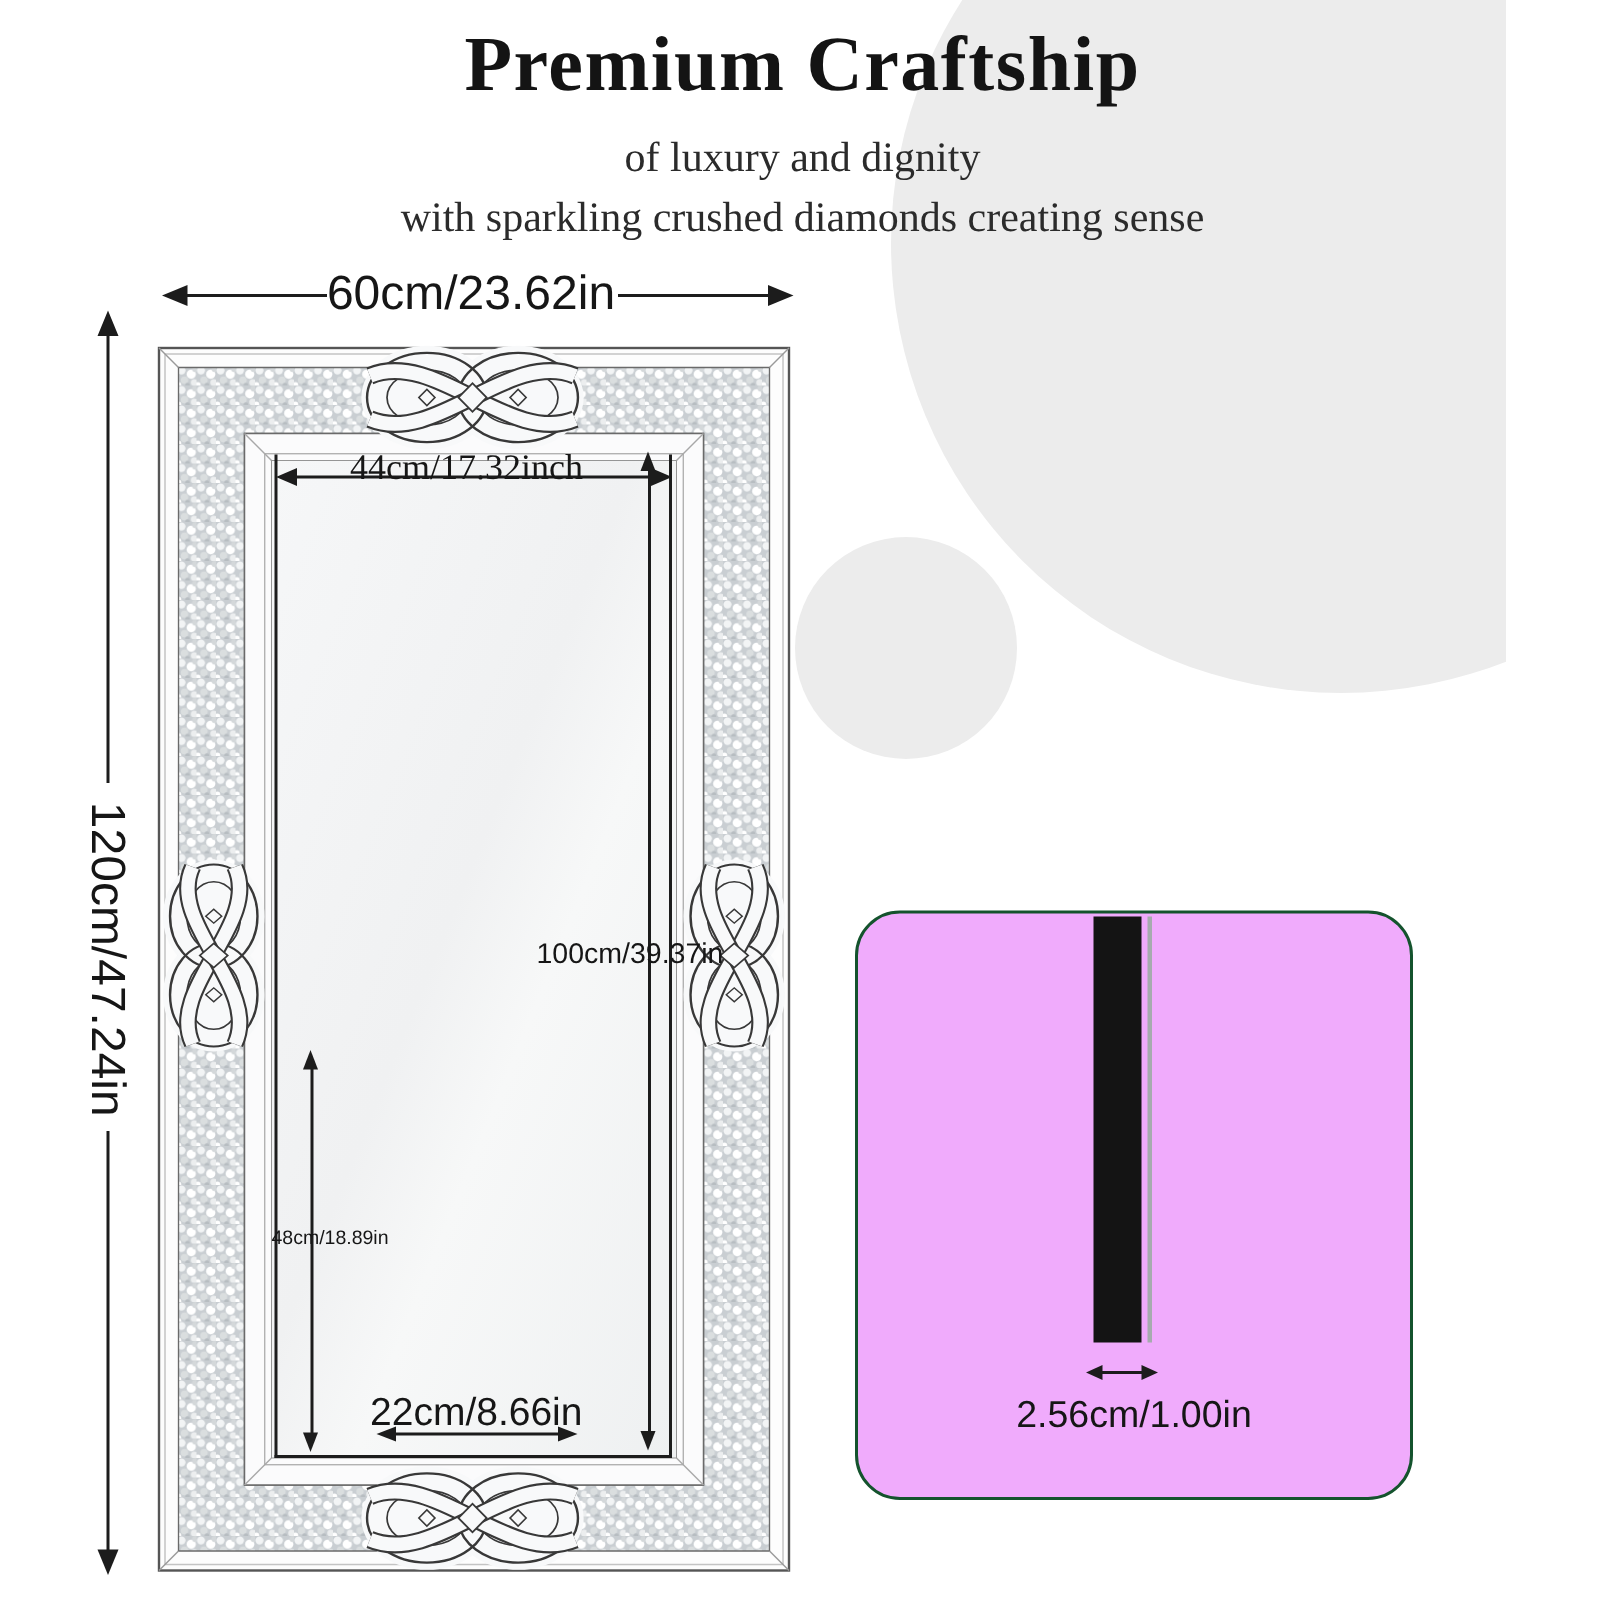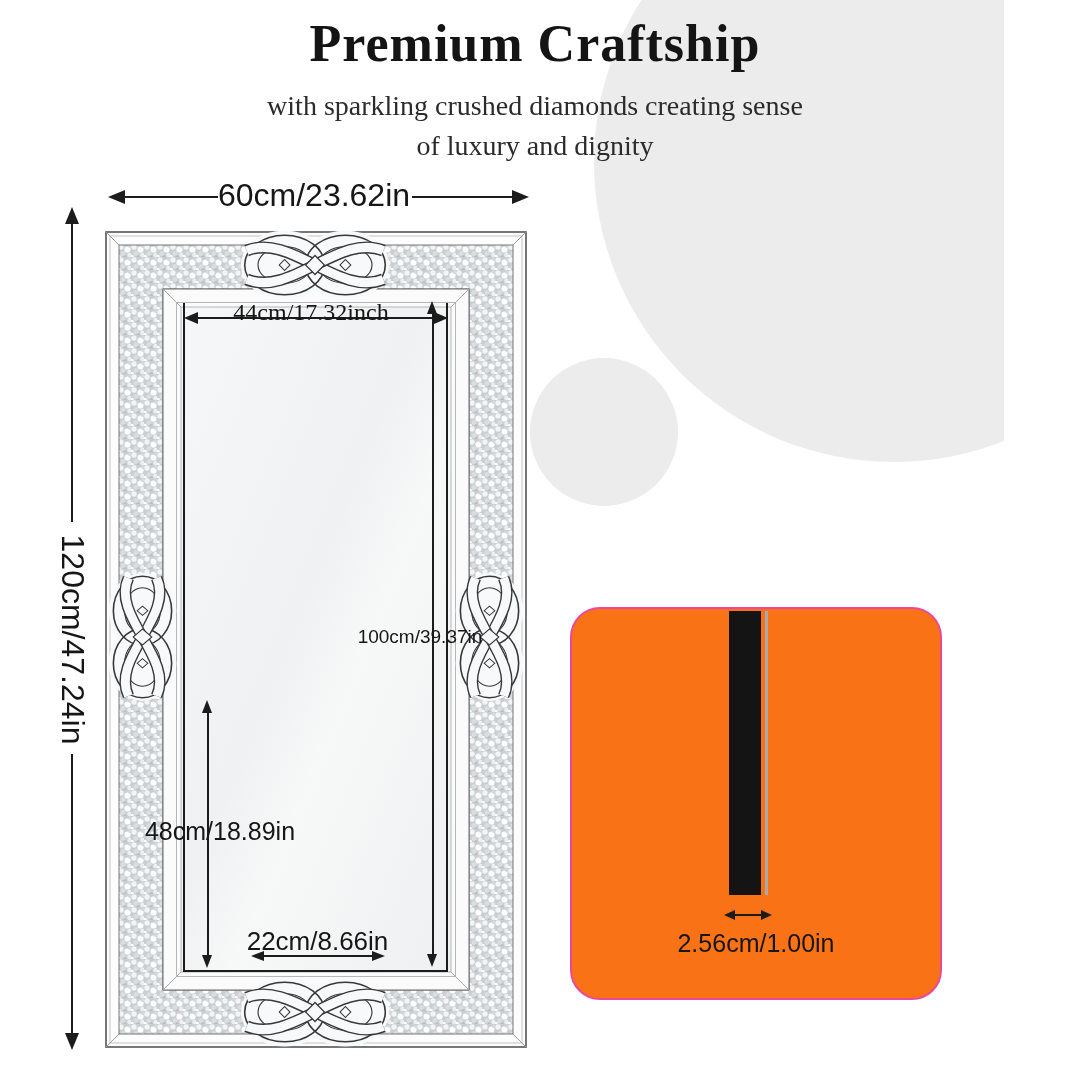--- a/index.html
+++ b/index.html
@@ -34,40 +34,40 @@
   .ah.l-md { border-top:6px solid transparent; border-bottom:6px solid transparent; border-right:14px solid #1c1c1c; }
   .ah.r-md { border-top:6px solid transparent; border-bottom:6px solid transparent; border-left:14px solid #1c1c1c; }
   .ah.u-sm { border-left:5.5px solid transparent; border-right:5.5px solid transparent; border-bottom:13px solid #1c1c1c; }
   .ah.d-sm { border-left:5.5px solid transparent; border-right:5.5px solid transparent; border-top:13px solid #1c1c1c; }
   .ah.l-sm { border-top:5.5px solid transparent; border-bottom:5.5px solid transparent; border-right:13px solid #1c1c1c; }
   .ah.r-sm { border-top:5.5px solid transparent; border-bottom:5.5px solid transparent; border-left:13px solid #1c1c1c; }
   .ah.l-xs { border-top:5px solid transparent; border-bottom:5px solid transparent; border-right:11px solid #1c1c1c; }
   .ah.r-xs { border-top:5px solid transparent; border-bottom:5px solid transparent; border-left:11px solid #1c1c1c; }
 
   .side-card { position:absolute; left:570px; top:607px; width:368px; height:389px;
-               background:#f97316; border:2px solid #ec4899; border-radius:30px; z-index:2; }
+               background:#f0abfc; border:2px solid #14532d; border-radius:30px; z-index:2; }
   .side-bar  { position:absolute; left:157px; top:2px; width:32px; height:284px; background:#141414; }
   .side-edge { position:absolute; left:193px; top:2px; width:3px; height:284px; background:#a6abae; }
   .side-card .hline { background:#1c1c1c; }
   .thickness-label { position:absolute; left:54px; top:320px; width:260px; text-align:center;
                      font-size:25px; color:#161616; white-space:nowrap; }
 </style>
 </head>
 <body>
 
 <div class="canvas">
 
   <div class="bg-circle" id="circle-big"></div>
   <div class="bg-circle" id="circle-small"></div>
 
   <div class="header">
     <div class="title">Premium Craftship</div>
     <div class="subtitle">
+      <div>of luxury and dignity</div>
       <div>with sparkling crushed diamonds creating sense</div>
-      <div>of luxury and dignity</div>
     </div>
   </div>
 
   <svg class="mirror-svg" viewBox="0 0 422 817">
     <defs>
       <pattern id="crush" width="13" height="13" patternUnits="userSpaceOnUse">
         <rect width="13" height="13" fill="#c9ced2"></rect>
         <circle cx="3" cy="3" r="2.7" fill="#f2f4f5"></circle>
         <circle cx="9.5" cy="5.5" r="3.1" fill="#ffffff"></circle>
         <circle cx="5" cy="9.5" r="2.5" fill="#dadedf"></circle>
@@ -154,21 +154,21 @@
     <span class="ah u-sm" style="left:427px;top:301px;"></span>
     <span class="vline" style="left:432px;top:313px;height:642px;"></span>
     <span class="ah d-sm" style="left:427px;top:954px;"></span>
     <div class="dimlabel" style="left:332px;top:626px;width:176px;font-size:19px;text-align:center;">100cm/39.37in</div>
   </div>
 
   <div class="dim">
     <span class="ah u-sm" style="left:202px;top:700px;"></span>
     <span class="vline" style="left:207px;top:712px;height:244px;"></span>
     <span class="ah d-sm" style="left:202px;top:955px;"></span>
-    <div class="dimlabel" style="left:136px;top:817px;width:168px;font-size:25px;">48cm/18.89in</div>
+    <div class="dimlabel" style="left:136px;top:817px;width:168px;font-size:13px;">48cm/18.89in</div>
   </div>
 
   <div class="dim">
     <div class="dimlabel" style="left:240px;top:926px;width:155px;font-size:26px;">22cm/8.66in</div>
     <span class="ah l-sm" style="left:251px;top:951px;"></span>
     <span class="hline" style="left:263px;top:955px;width:110px;"></span>
     <span class="ah r-sm" style="left:372px;top:951px;"></span>
   </div>
 
   <div class="side-card">

